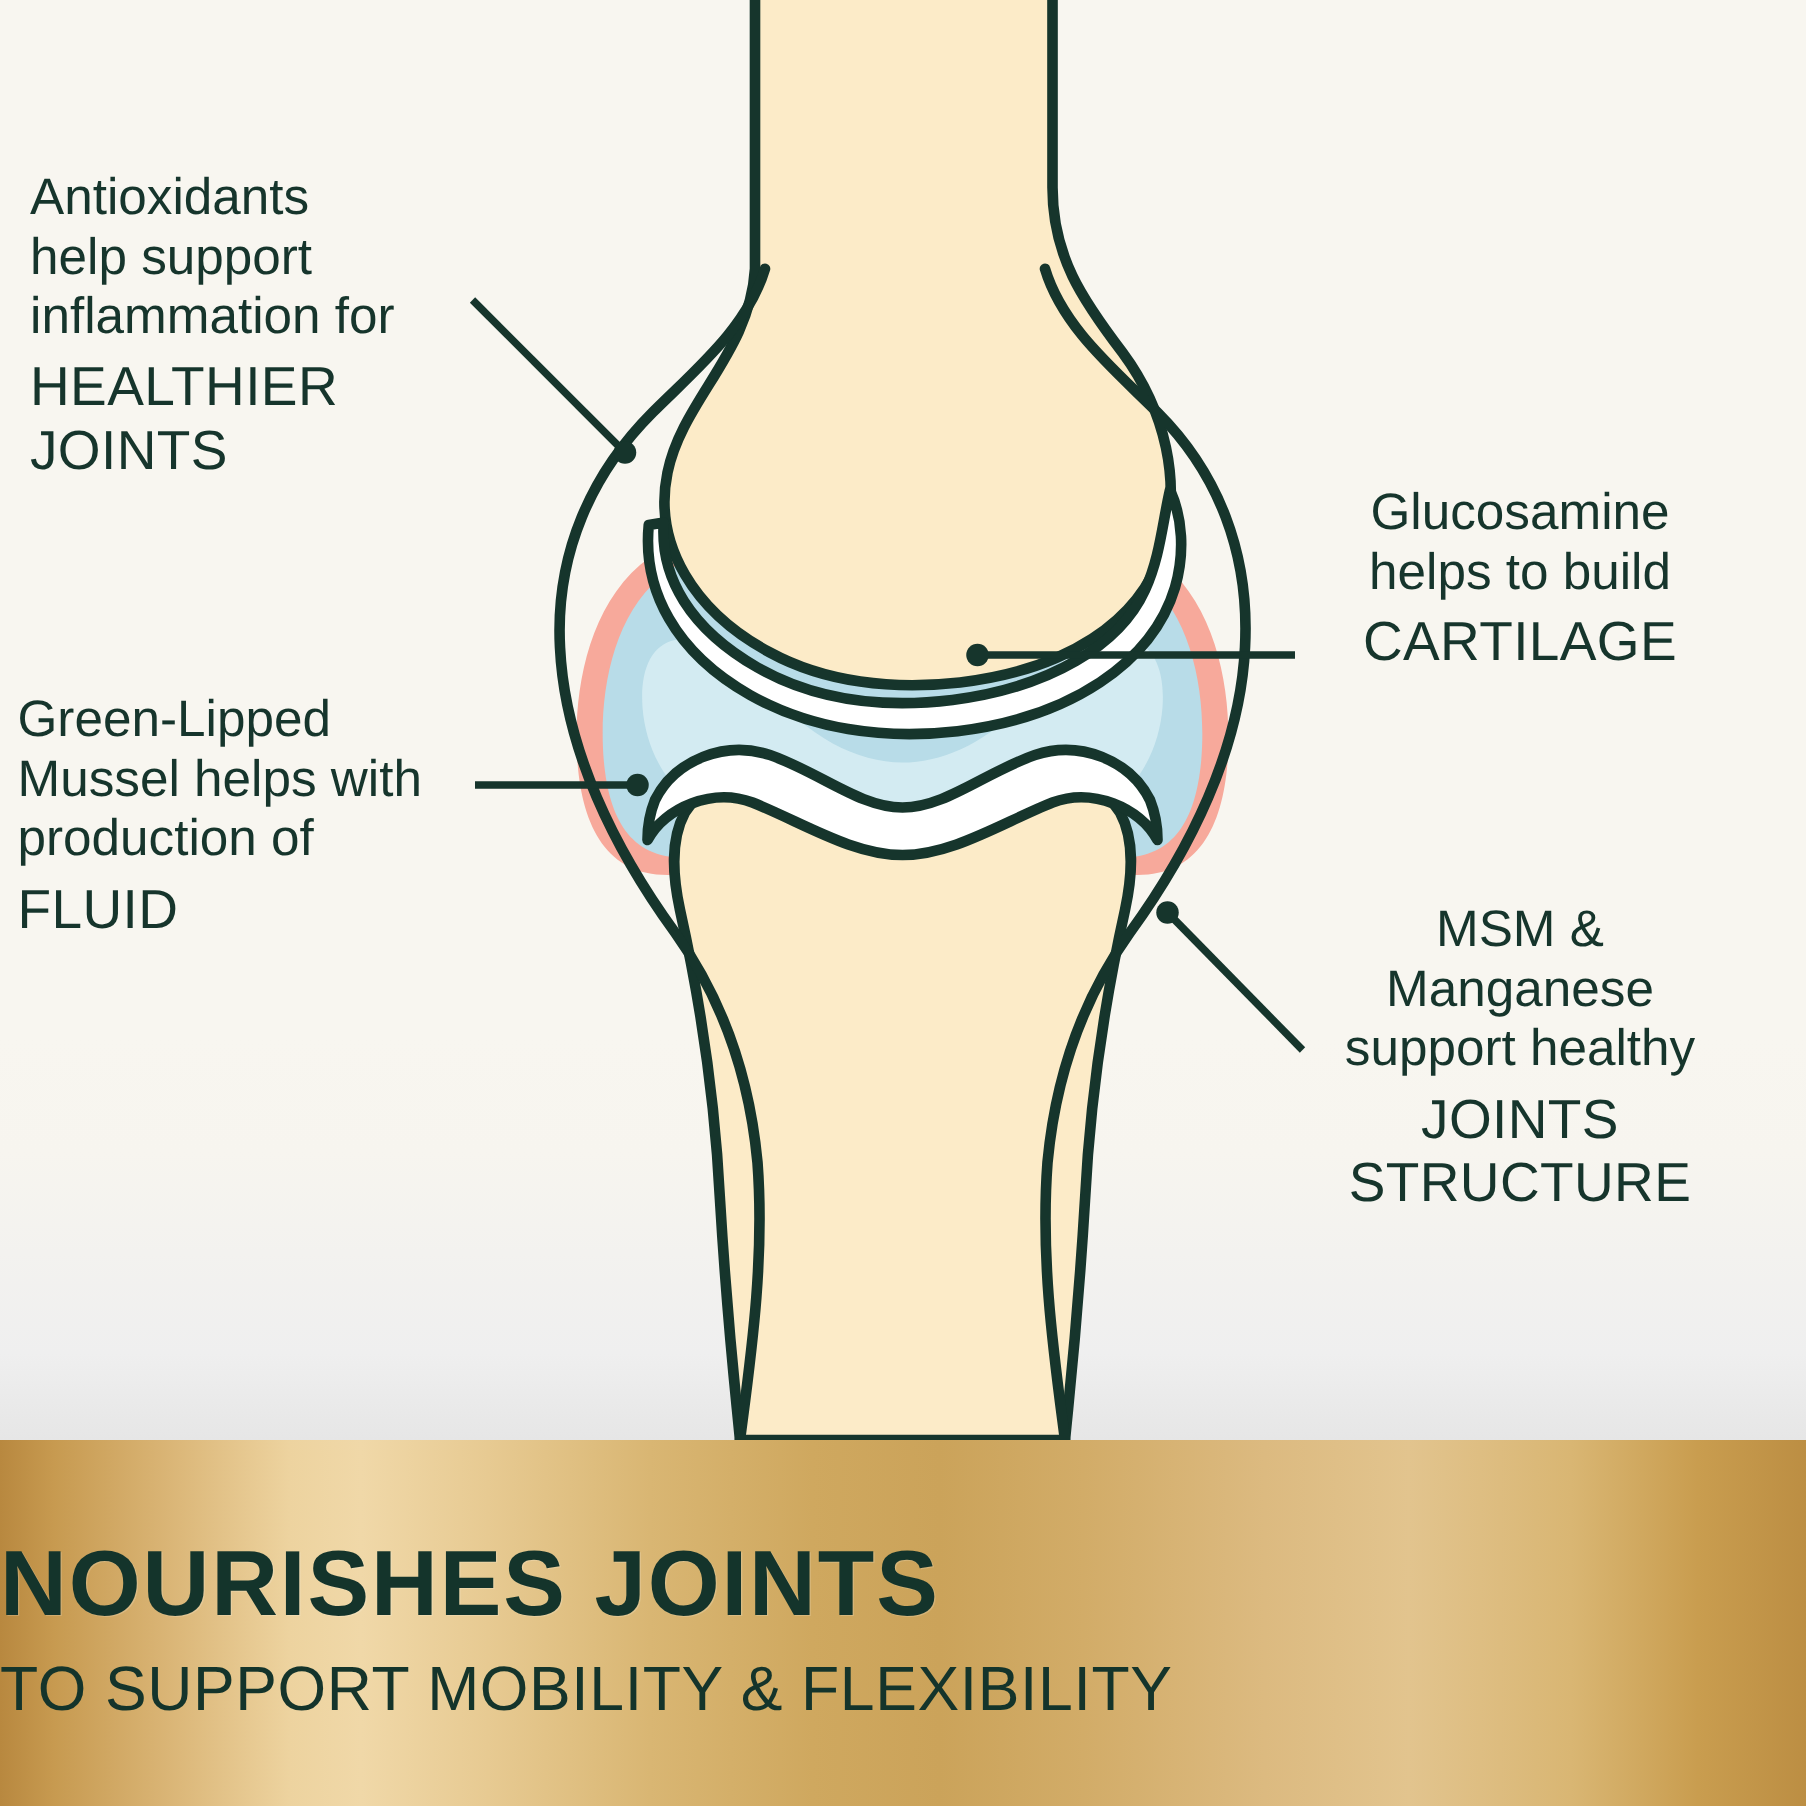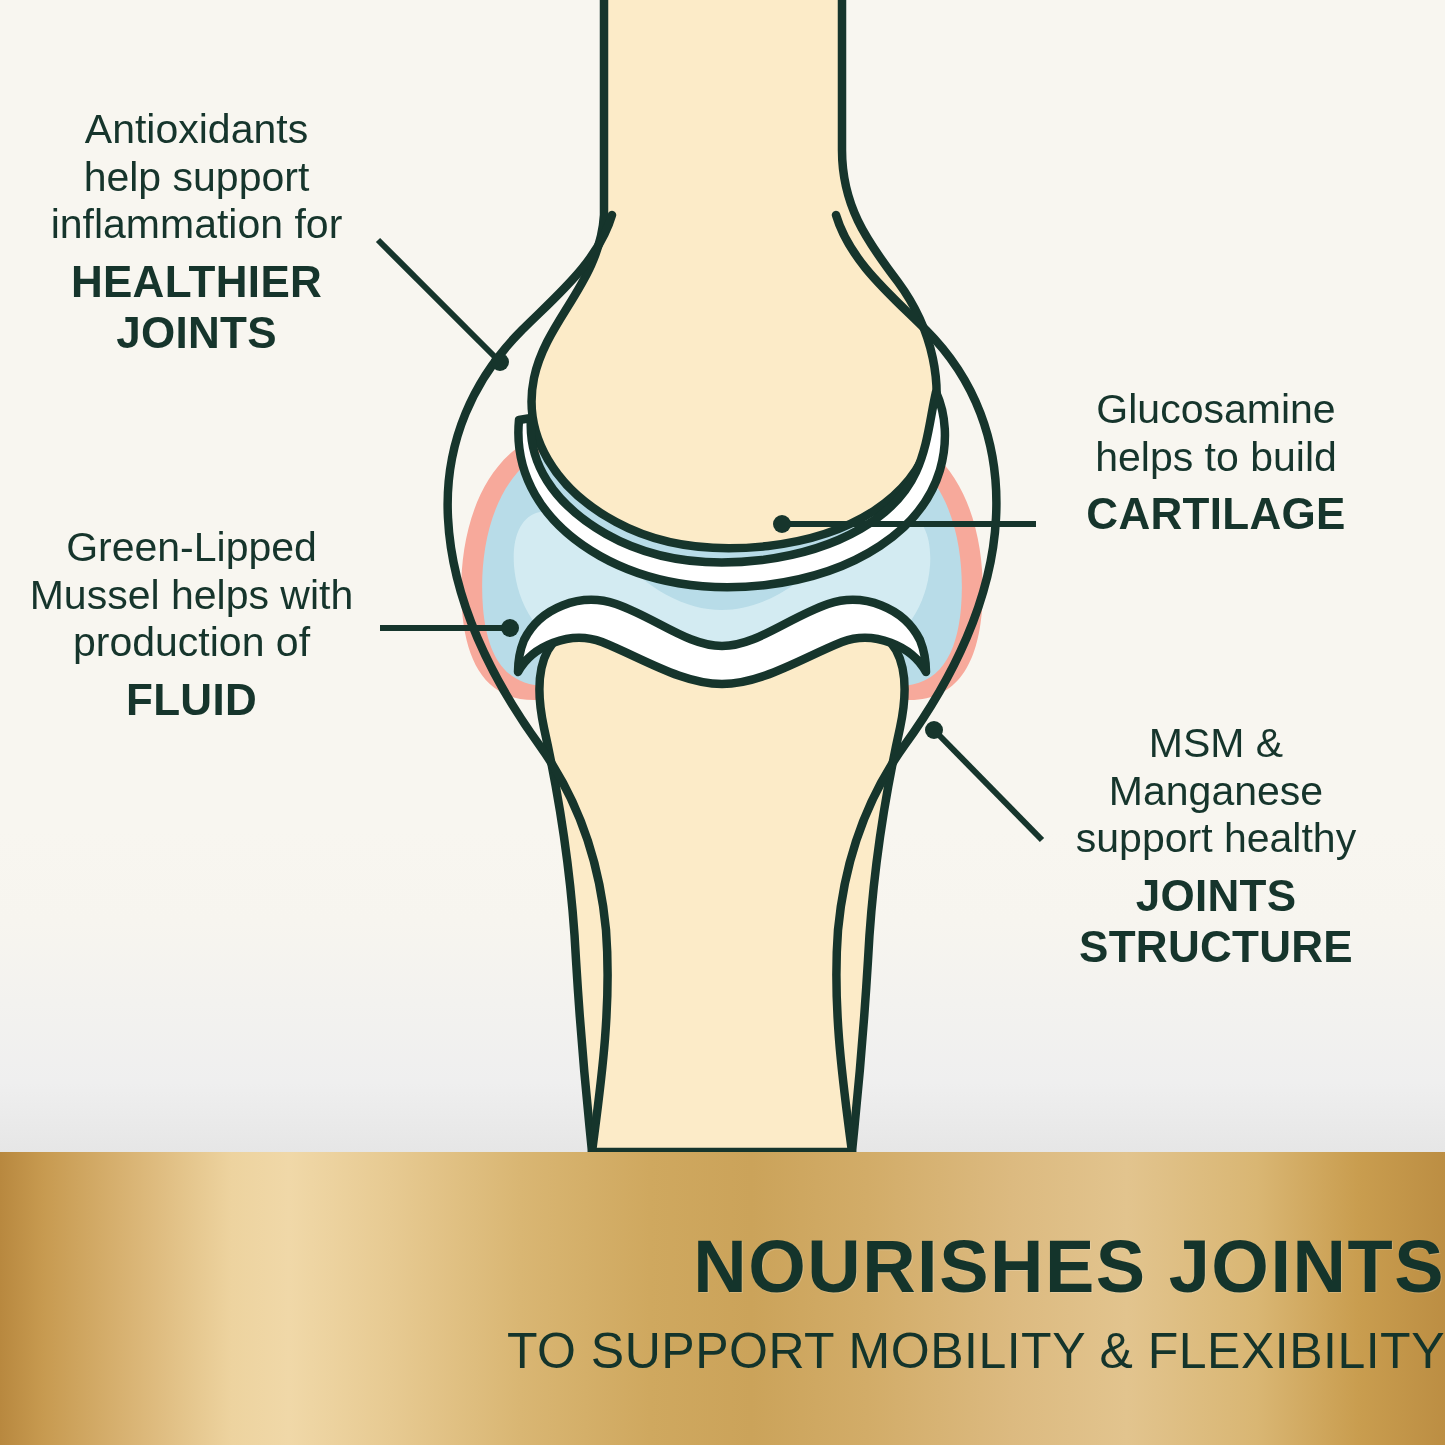--- a/index.html
+++ b/index.html
@@ -35,40 +35,40 @@
       #D2AC68 60%,
       #DCBA80 70%,
       #E2C48E 78%,
       #D9B673 87%,
       #C99D4F 94%,
       #BC8E43 100%);
     overflow:hidden;
   }
   .band-inner{
     position:absolute;left:0;right:0;top:0;bottom:0;
-    display:flex;flex-direction:column;align-items:flex-end;justify-content:center;
+    display:flex;flex-direction:column;align-items:flex-start;justify-content:center;
     padding-top:8px;
   }
   .band-head{
     font-size:74px;font-weight:bold;letter-spacing:1.5px;
     color:#14342B;line-height:1;
     text-shadow:1px 1px 0 rgba(255,255,255,.18);
     white-space:nowrap;
   }
   .band-sub{
     margin-top:22px;
     font-size:50px;font-weight:400;letter-spacing:.5px;
     color:#14342B;line-height:1;white-space:nowrap;
   }
 
   
   .callout{position:absolute;color:#16352C;line-height:1.16;}
   .callout .normal{font-size:41px;font-weight:400;}
-  .callout .strong{font-size:44px;font-weight:bold;letter-spacing:.3px;}
-  .align-right{text-align:center;}
+  .callout .strong{font-size:44px;font-weight:normal;letter-spacing:.3px;}
+  .align-right{text-align:left;margin-top:28px;}
   .align-left{text-align:center;}
 
   #callout-antioxidants{left:24px;top:106px;width:345px;}
   #callout-mussel{left:14px;top:524px;width:355px;}
   #callout-glucosamine{left:1046px;top:386px;width:340px;}
   #callout-msm{left:1046px;top:720px;width:340px;}
 
   .line-normal{display:block;}
   .line-strong{display:block;}
   .strongwrap{margin-top:7px;}

